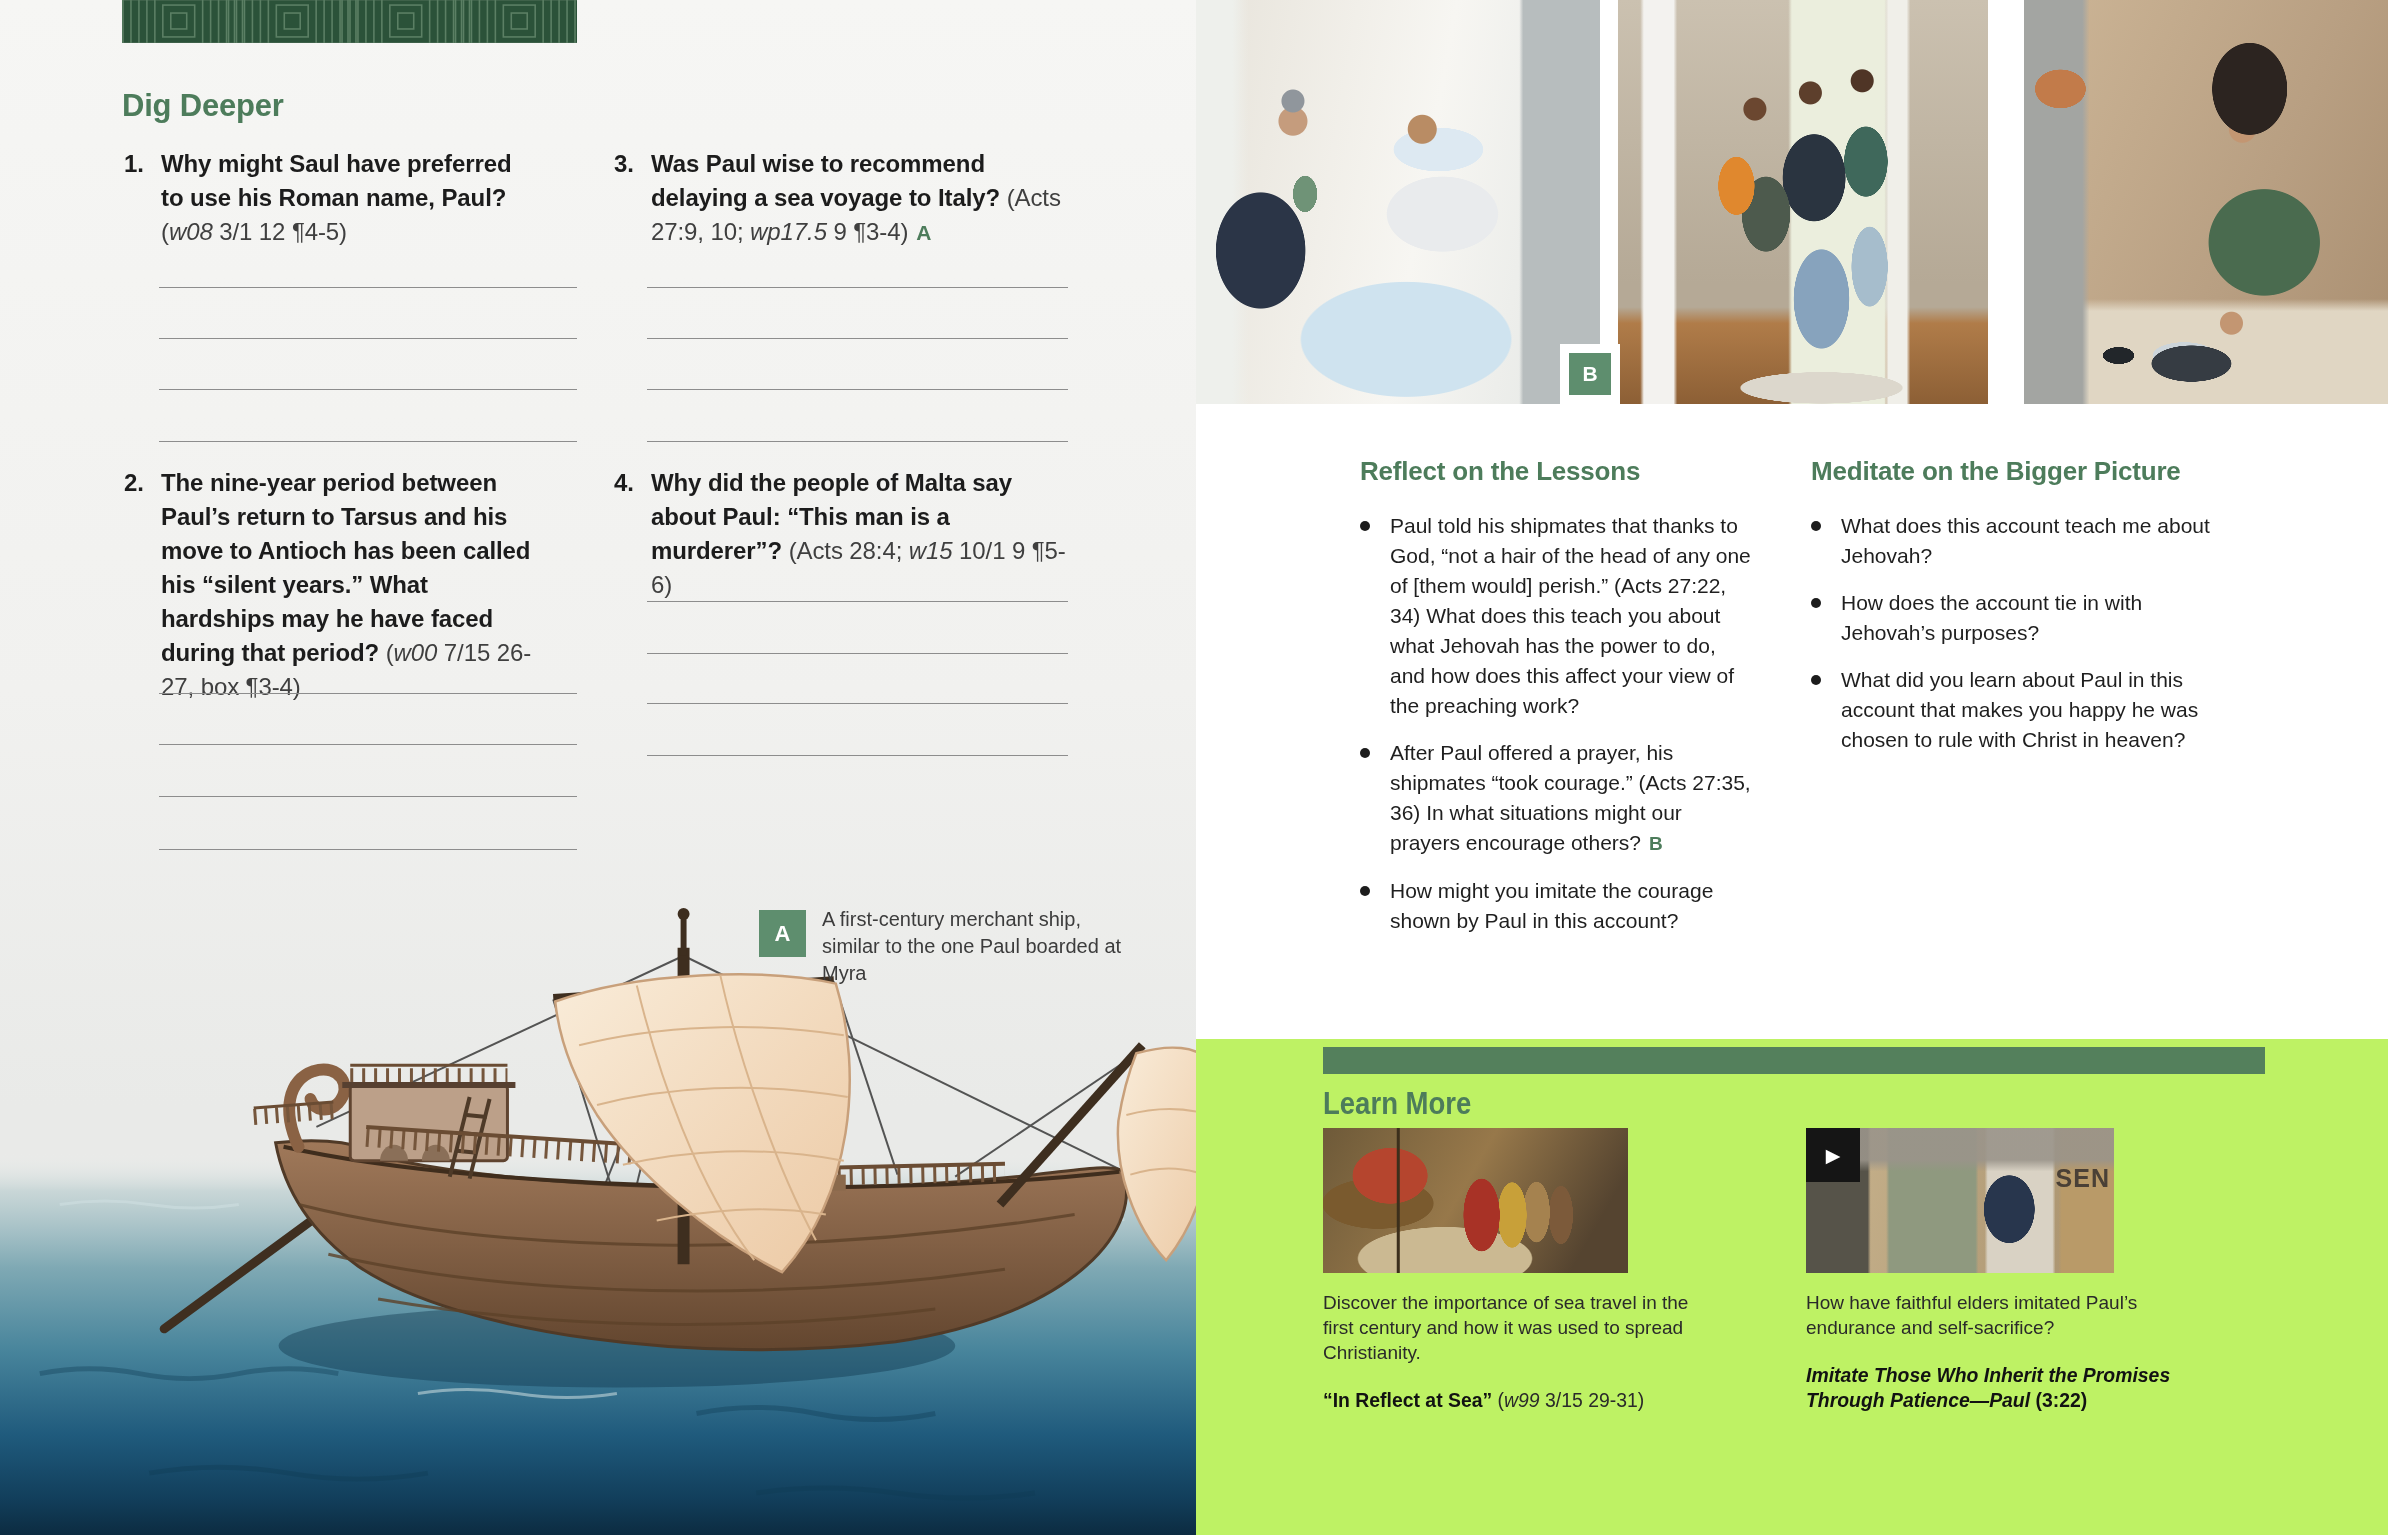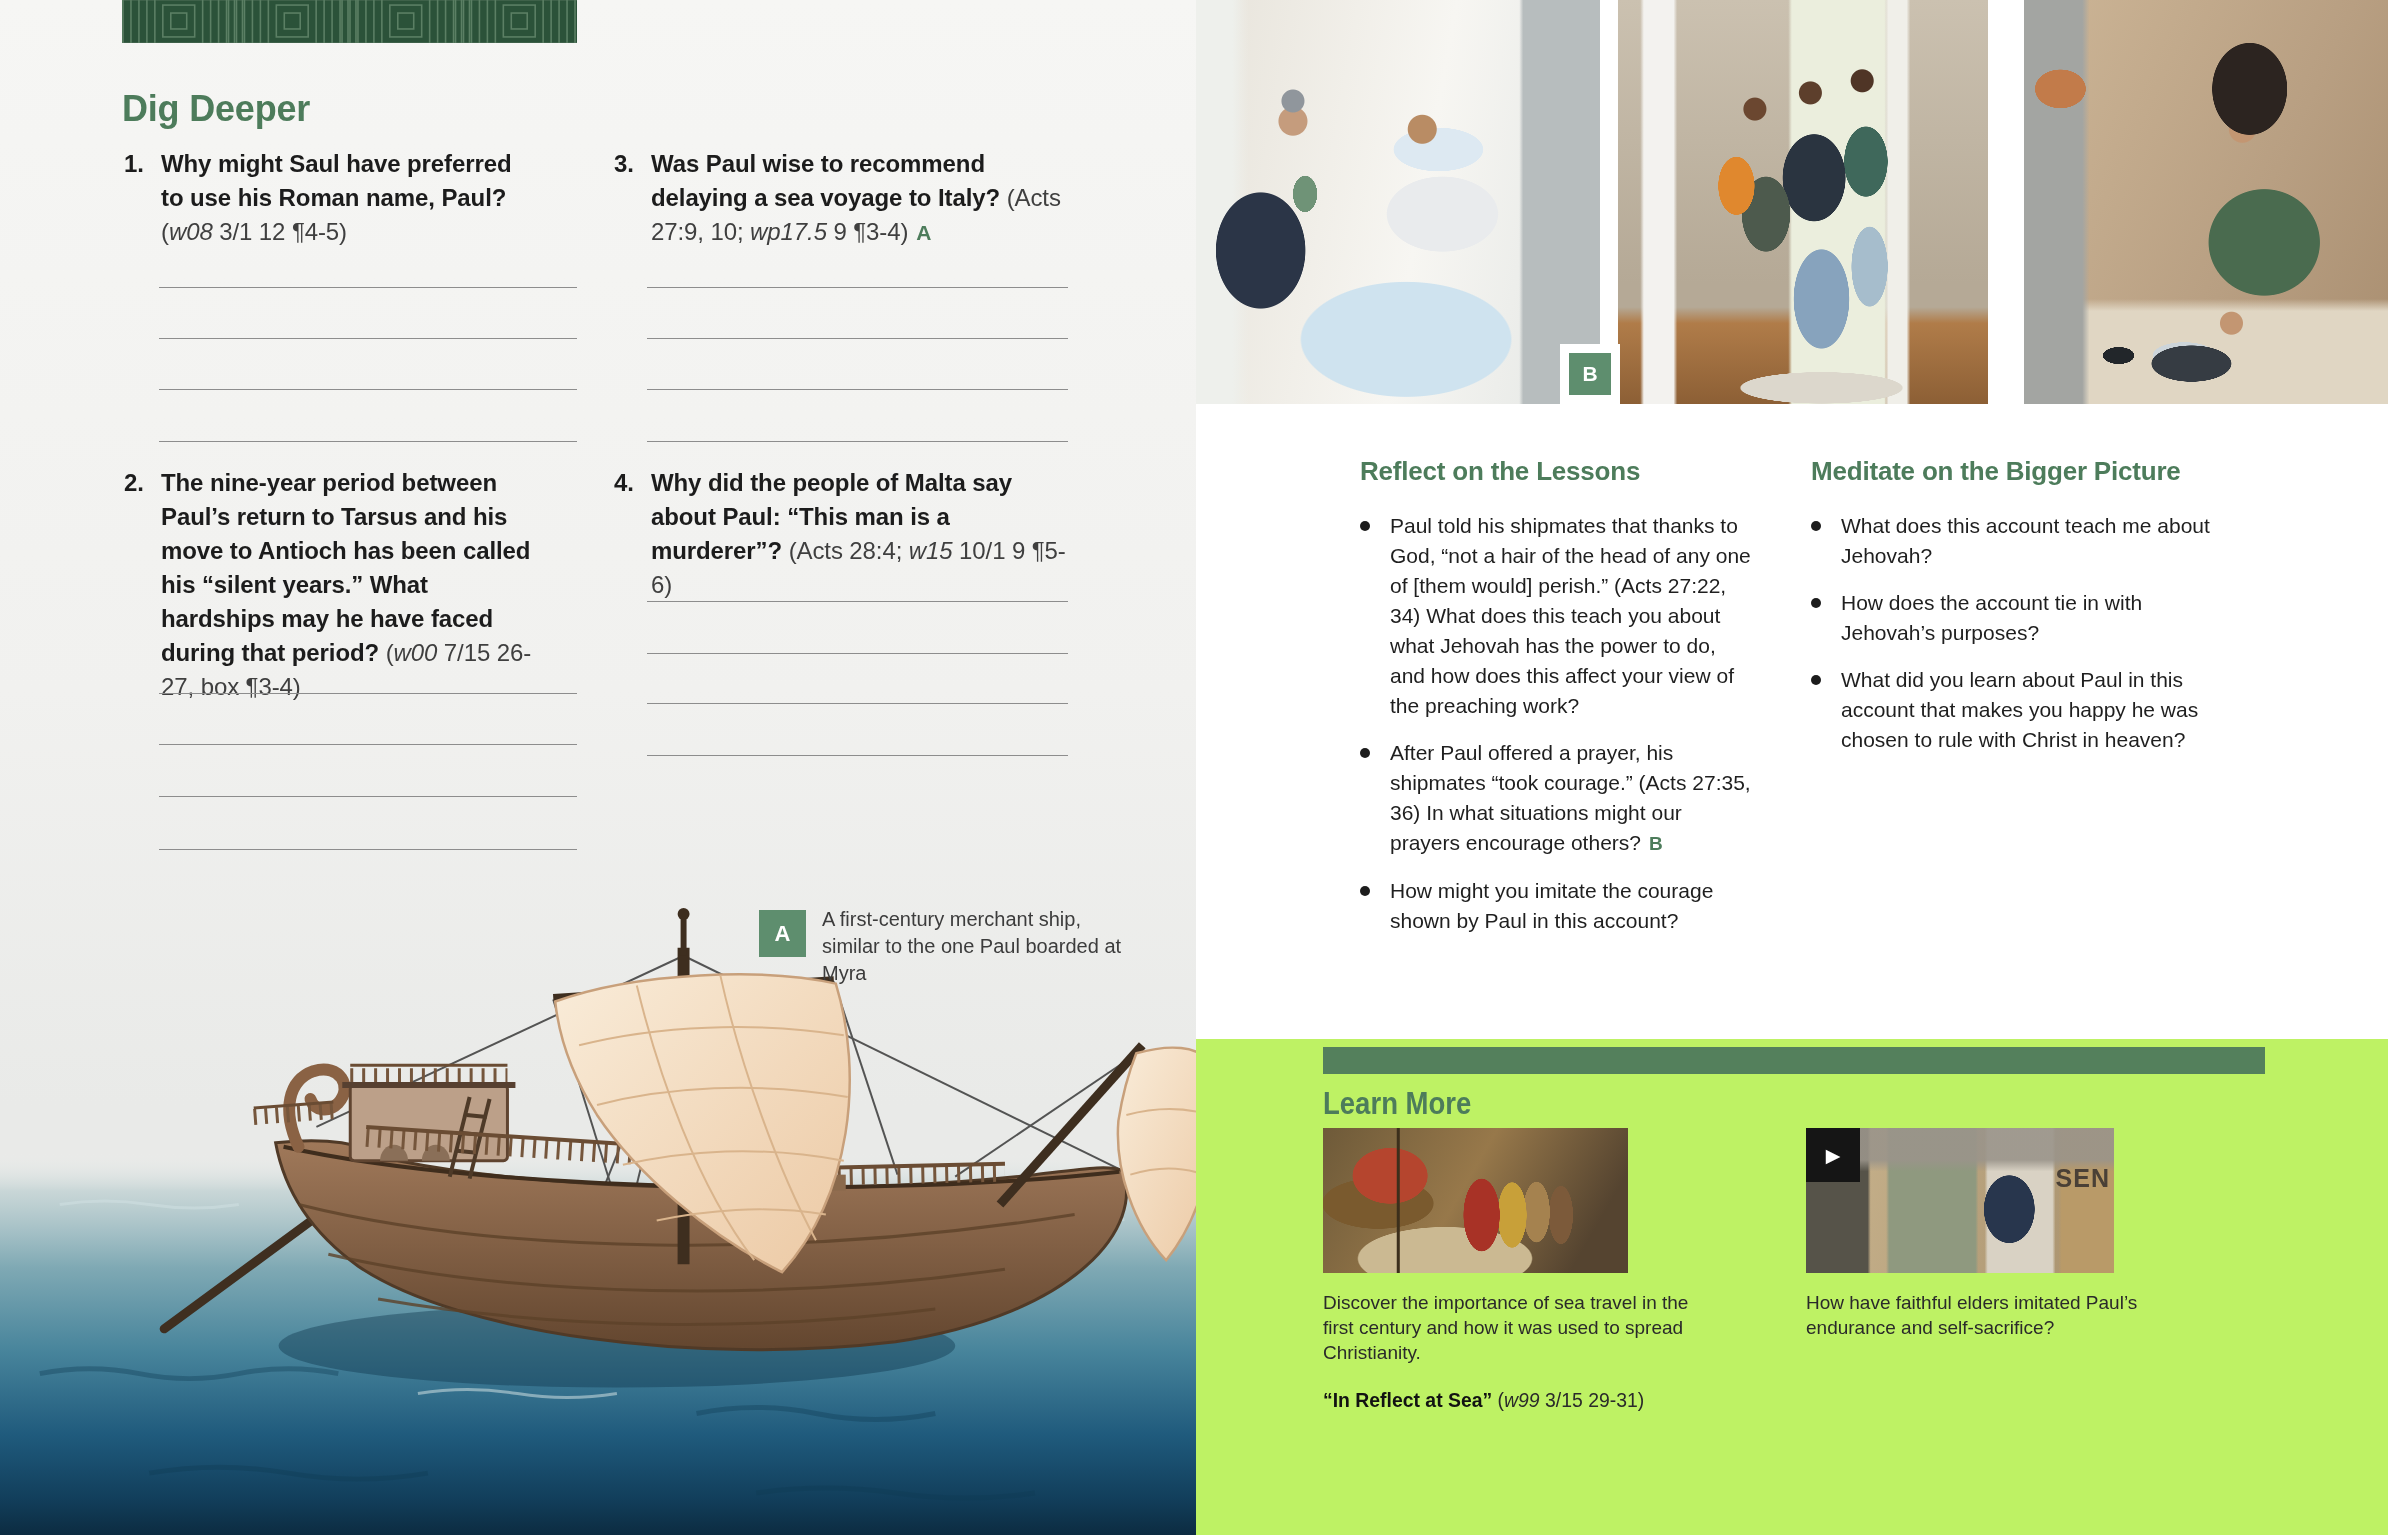--- a/index.html
+++ b/index.html
@@ -5,21 +5,21 @@
   * { margin:0; padding:0; box-sizing:border-box; }
   html,body { width:2388px; height:1535px; overflow:hidden;
     font-family:"Liberation Sans","DejaVu Sans",sans-serif; background:#ffffff; }
   .spread { position:absolute; left:0; top:0; width:2388px; height:1535px; }
 
   
   .page-left { position:absolute; left:0; top:0; width:1196px; height:1535px;
     background:linear-gradient(180deg,#f6f6f4 0%,#f1f1ef 45%,#e9eae8 72%); }
   .pattern-band { position:absolute; left:122px; top:0; width:455px; height:43px; }
   .h-green { color:#4d7c5b; font-weight:bold; }
-  .dig-title { position:absolute; left:122px; top:88px; font-size:36px; letter-spacing:-0.2px; }
+  .dig-title { position:absolute; left:122px; top:88px; font-size:31px; letter-spacing:-0.2px; }
 
   .question { position:absolute; display:flex; gap:13px; }
   .qnum { flex:none; width:24px; font-weight:bold; font-size:24px; line-height:34px; color:#1c1c1c; }
   .qtext { font-size:24px; line-height:34px; color:#1c1c1c; letter-spacing:-0.1px; }
   .qbold { font-weight:bold; }
   .qref { color:#3f3f3f; }
   .qmarker { color:#4d7c5b; font-weight:bold; font-size:21px; margin-left:8px; }
   .qmarker:empty { display:none; }
 
   .answer-line { position:absolute; height:1px; background:#8d8d8d; }
@@ -381,17 +381,18 @@
       </div>
 
       <div class="card card-2">
         <div class="thumb thumb-video">
           <div class="play">
               <span>▶</span>
             </div>
           <span class="sen">SEN</span>
         </div>
         <p class="desc">How have faithful elders imitated Paul’s endurance and self-sacrifice?</p>
+        <p class="ctitle"><span class="titalic">Imitate Those Who Inherit the Promises Through Patience—Paul</span><span class="tbold"> (3:22)</span></p>
       </div>
     </div>
   </section>
 </div>
 
 
 </body></html>

